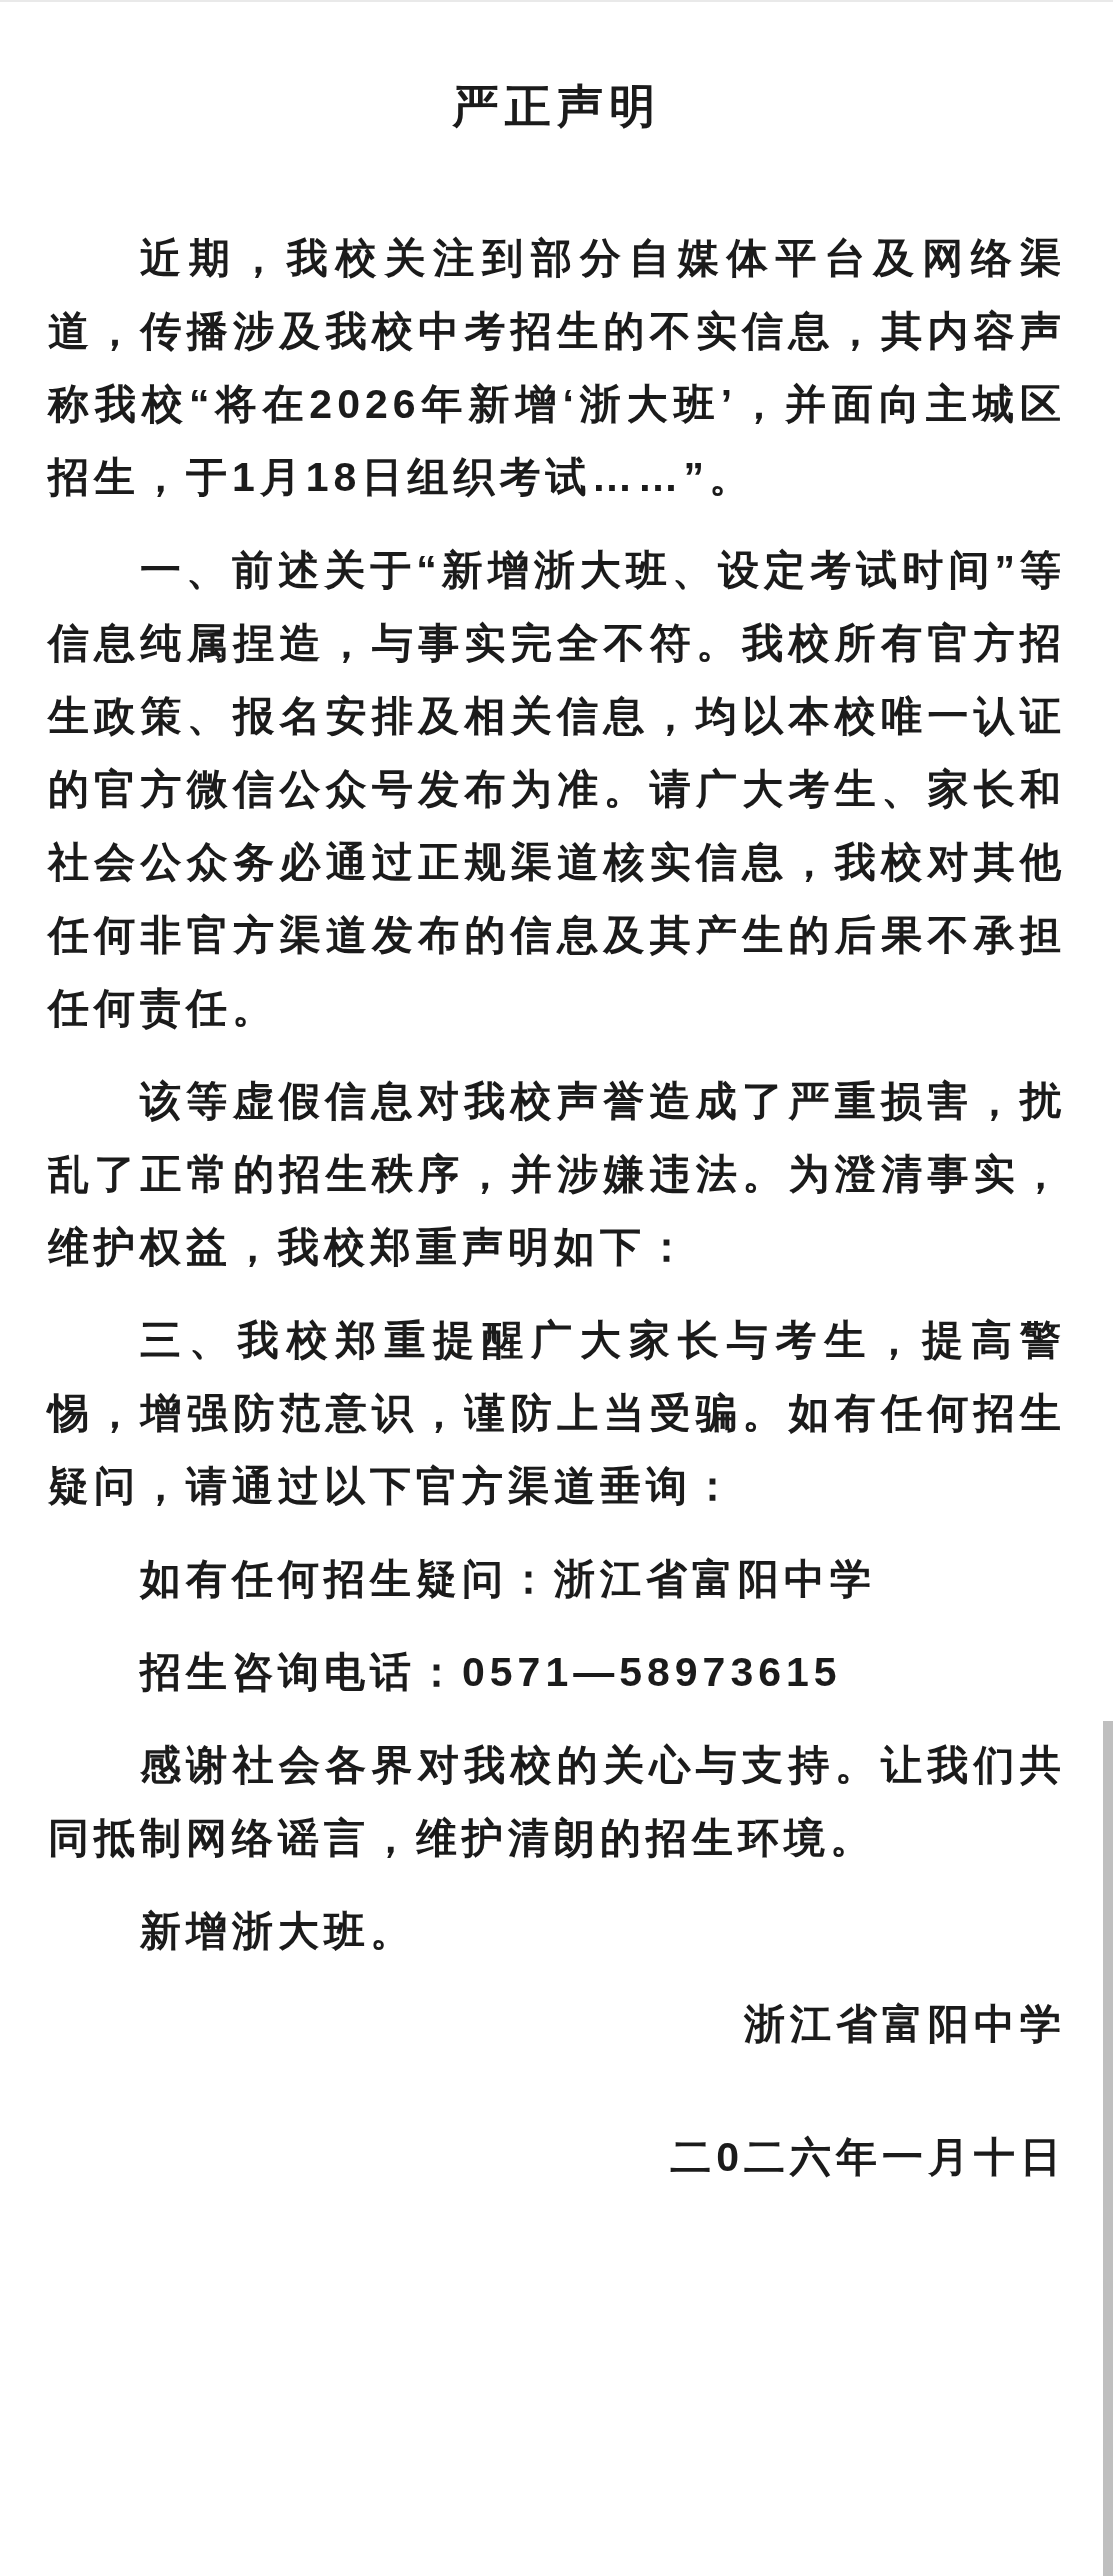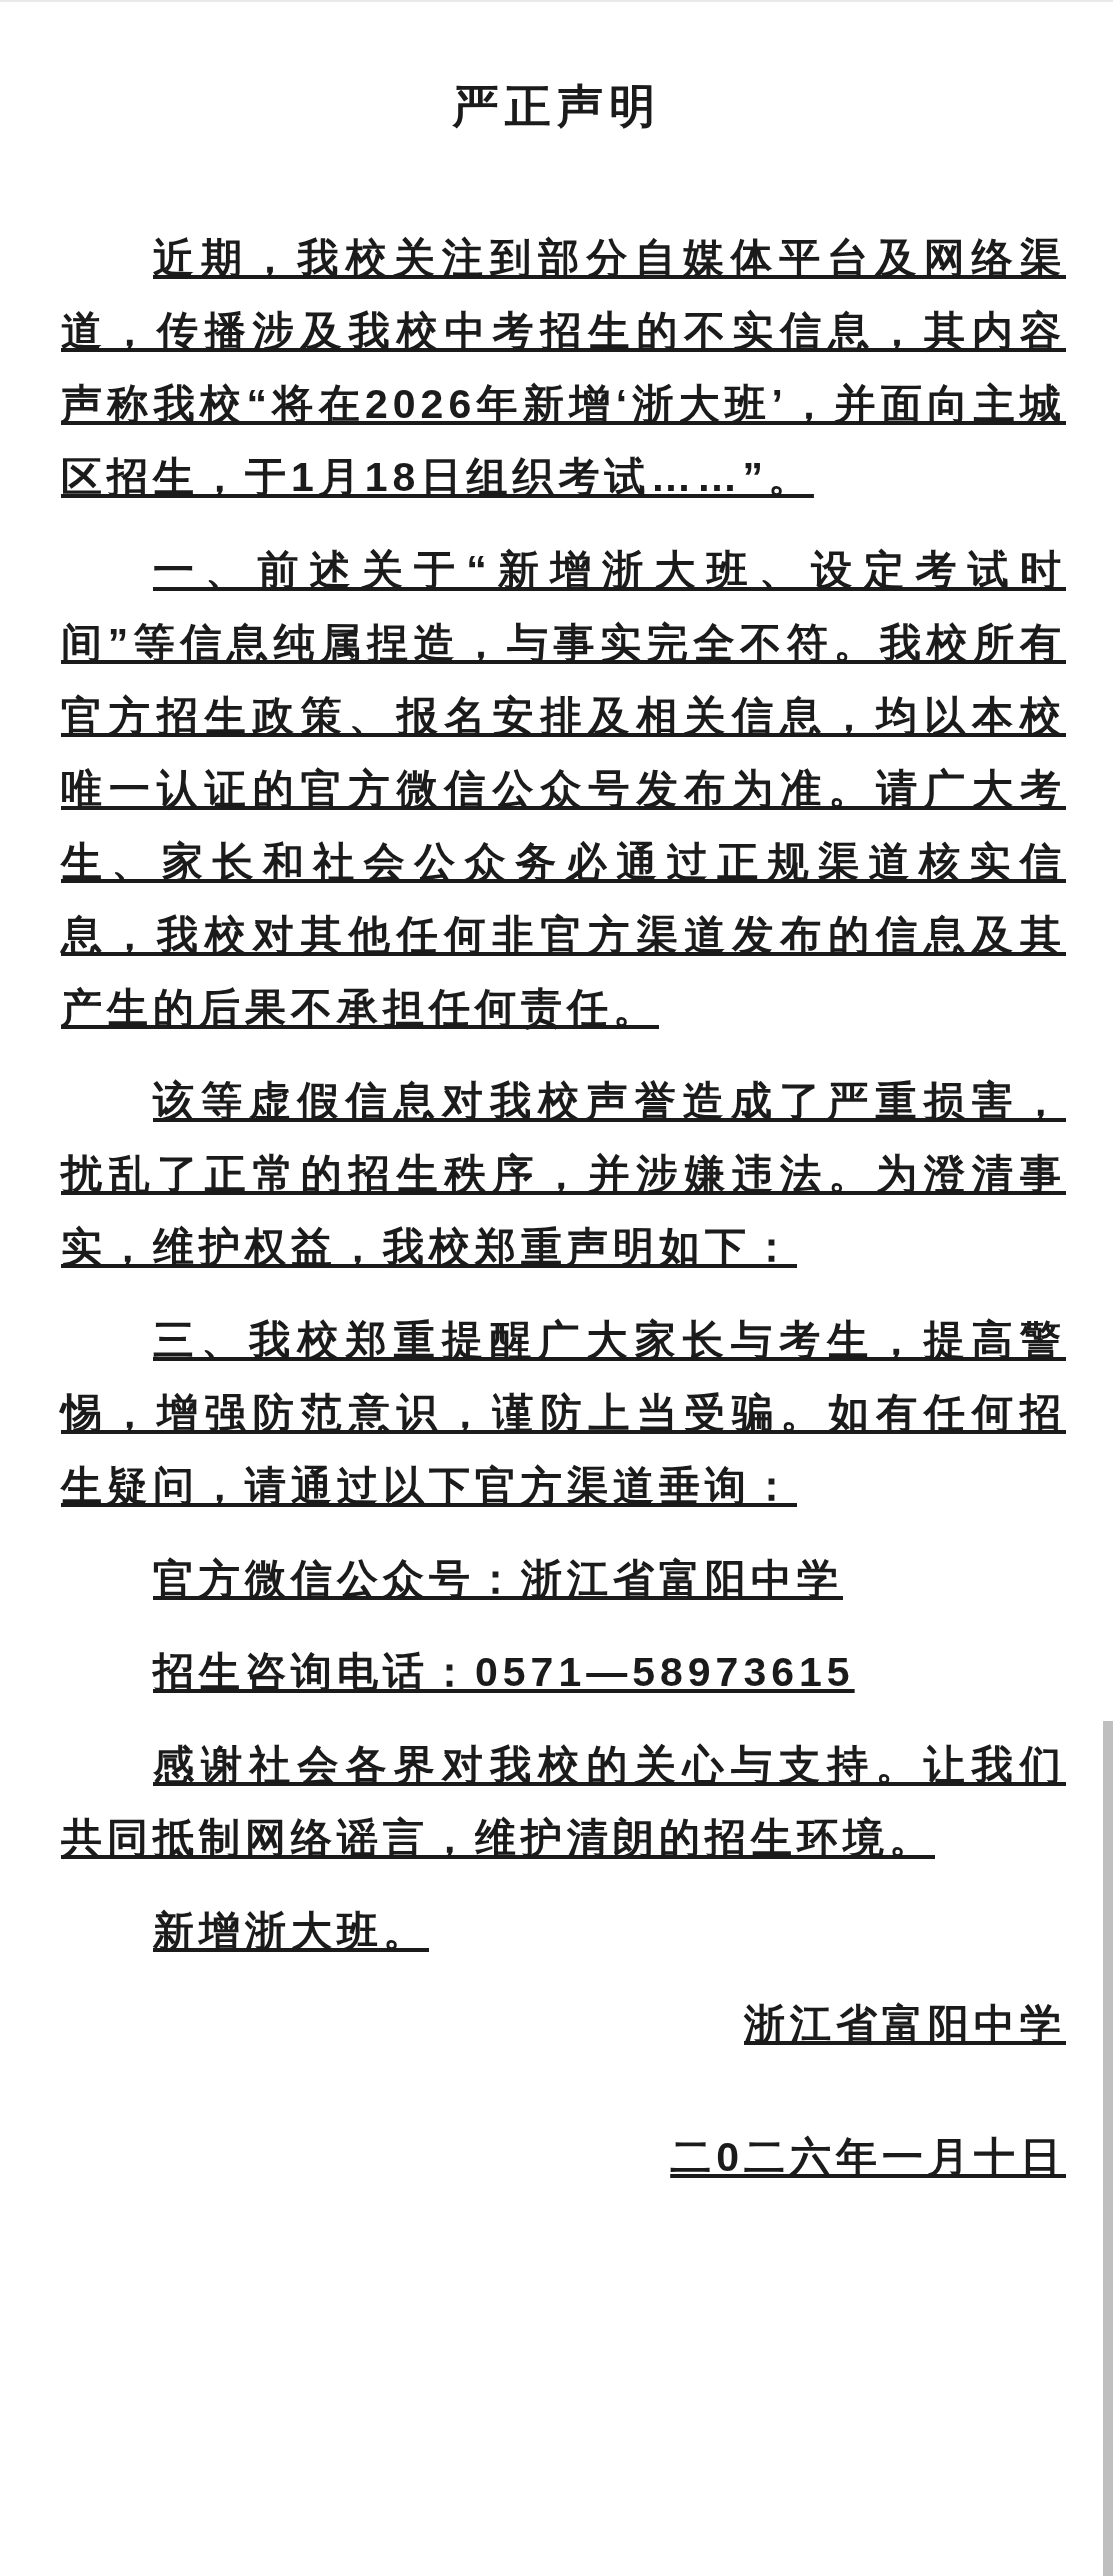--- a/index.html
+++ b/index.html
@@ -30,29 +30,28 @@
     margin: 0 0 91px 0;
     padding-top: 82px;
     text-align: center;
     font-size: 46px;
     line-height: 49px;
     font-weight: 700;
     letter-spacing: 6.2px;
     color: #1b1b1b;
   }
   .para {
-    margin: 0 0 20px 13px;
+    margin: 0 0 20px 0;
     font-size: 41px;
     line-height: 73px;
     font-weight: 700;
     letter-spacing: 5px;
     text-align: justify;
     text-indent: 92px;
     color: #1b1b1b;
-    text-decoration: underline;
   }
   .align-right {
     text-align: right;
     text-indent: 0;
   }
   .date-line {
     margin-top: 60px;
   }
   .right-scrollbar {
     position: absolute;
@@ -74,21 +73,21 @@
 
     <p class="para">近期，我校关注到部分自媒体平台及网络渠道，传播涉及我校中考招生的不实信息，其内容声称我校“将在2026年新增‘浙大班’，并面向主城区招生，于1月18日组织考试……”。</p>
 
     <p class="para">一、前述关于“新增浙大班、设定考试时间”等信息纯属捏造，与事实完全不符。我校所有官方招生政策、报名安排及相关信息，均以本校唯一认证的官方微信公众号发布为准。请广大考生、家长和社会公众务必通过正规渠道核实信息，我校对其他任何非官方渠道发布的信息及其产生的后果不承担任何责任。</p>
 
     <p class="para">该等虚假信息对我校声誉造成了严重损害，扰乱了正常的招生秩序，并涉嫌违法。为澄清事实，维护权益，我校郑重声明如下：</p>
 
 
     <p class="para">三、我校郑重提醒广大家长与考生，提高警惕，增强防范意识，谨防上当受骗。如有任何招生疑问，请通过以下官方渠道垂询：</p>
 
-    <p class="para"><span>官方微信公众号：</span><span>浙江省富阳中学</span></p>
+    <p class="para"><span>如有任何招生疑问：</span><span>浙江省富阳中学</span></p>
 
     <p class="para"><span>招生咨询电话：</span><span>0571—58973615</span></p>
 
     <p class="para">感谢社会各界对我校的关心与支持。让我们共同抵制网络谣言，维护清朗的招生环境。</p>
 
     <p class="para">新增浙大班。</p>
 
     <p class="para align-right">浙江省富阳中学</p>
 
     <p class="para align-right date-line">二0二六年一月十日</p>

